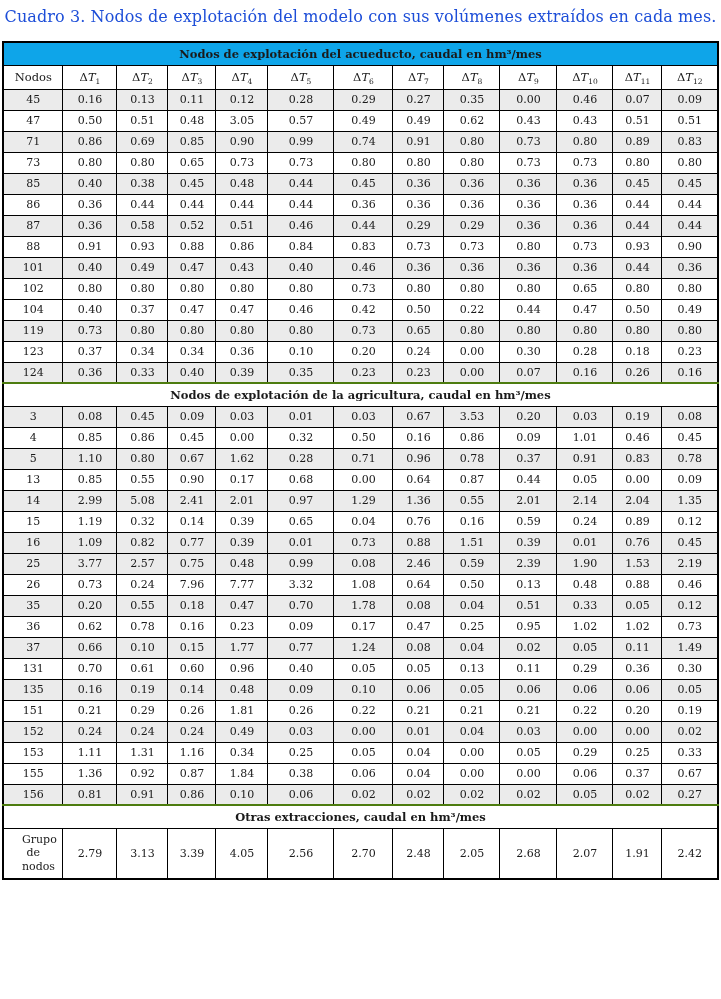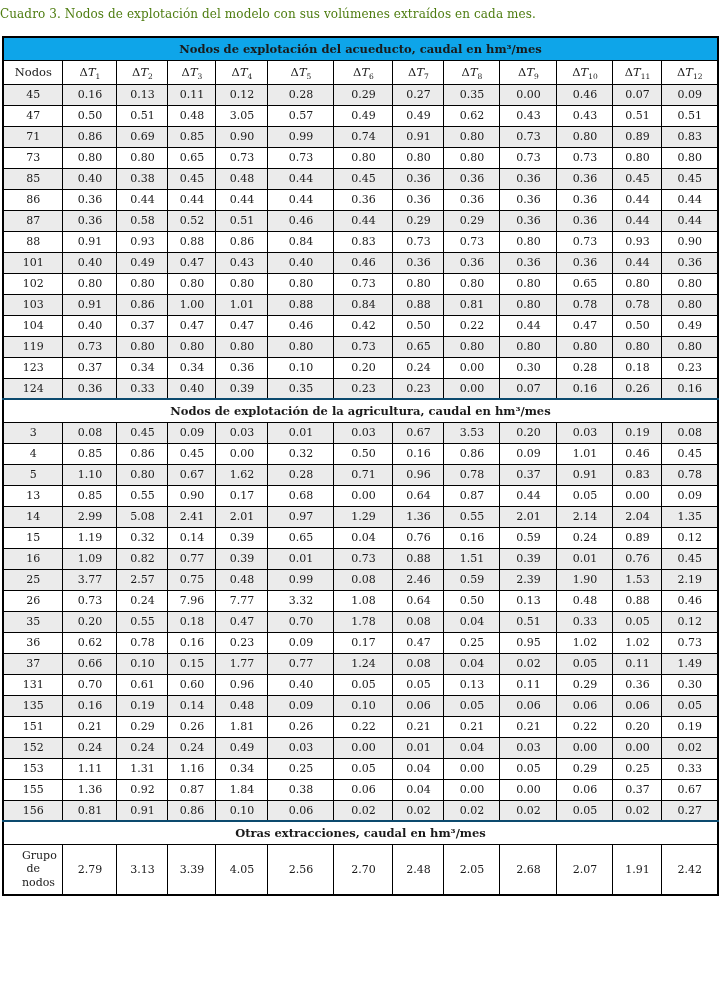--- a/index.html
+++ b/index.html
@@ -10,23 +10,23 @@
   }
   .page {
     position: relative;
     width: 721px;
     height: 999px;
     background: #ffffff;
     overflow: hidden;
   }
   .caption {
     padding-top: 7px;
-    text-align: left;
-    font-size: 12px;
-    color: #4d7c0f;
+    text-align: center;
+    font-size: 16px;
+    color: #1d4ed8;
     letter-spacing: 0.1px;
   }
   table.main {
     margin: 15px auto 0 auto;
     width: 713px;
     border-collapse: collapse;
     table-layout: fixed;
     border: 2px solid #000;
   }
   td, th {
@@ -40,21 +40,21 @@
     white-space: nowrap;
   }
   tr.band td {
     font-weight: bold;
     font-size: 11.5px;
     height: 23px;
     background: #ffffff;
     white-space: normal;
   }
   tr.band.gray td { background: #0ea5e9; }
-  tr.band.sep td { border-top: 2px solid #0c4a6e; text-align: center; }
+  tr.band.sep td { border-top: 2px solid #4d7c0f; text-align: center; }
   tr.colhead th { height: 24px; font-size: 11.5px; margin-left: 8px; }
   tr.colhead th i { font-style: italic; font-family: "DejaVu Serif", serif; }
   tr.colhead th sub { font-size: 7.5px; }
   tr.datarow td { height: 21px; }
   tr.shaded td { background: #ebebeb; }
   tr.group-row td { height: 51px; }
   tr.group-row td.nodecell {
     white-space: normal;
     line-height: 1.25;
     font-size: 11px;
@@ -246,35 +246,20 @@
           <td>0.80</td>
           <td>0.80</td>
           <td>0.73</td>
           <td>0.80</td>
           <td>0.80</td>
           <td>0.80</td>
           <td>0.65</td>
           <td>0.80</td>
           <td>0.80</td>
         </tr>
-        <tr class="datarow shaded">
-          <td class="nodecell">103</td>
-          <td>0.91</td>
-          <td>0.86</td>
-          <td>1.00</td>
-          <td>1.01</td>
-          <td>0.88</td>
-          <td>0.84</td>
-          <td>0.88</td>
-          <td>0.81</td>
-          <td>0.80</td>
-          <td>0.78</td>
-          <td>0.78</td>
-          <td>0.80</td>
-        </tr>
         <tr class="datarow ">
           <td class="nodecell">104</td>
           <td>0.40</td>
           <td>0.37</td>
           <td>0.47</td>
           <td>0.47</td>
           <td>0.46</td>
           <td>0.42</td>
           <td>0.50</td>
           <td>0.22</td>

